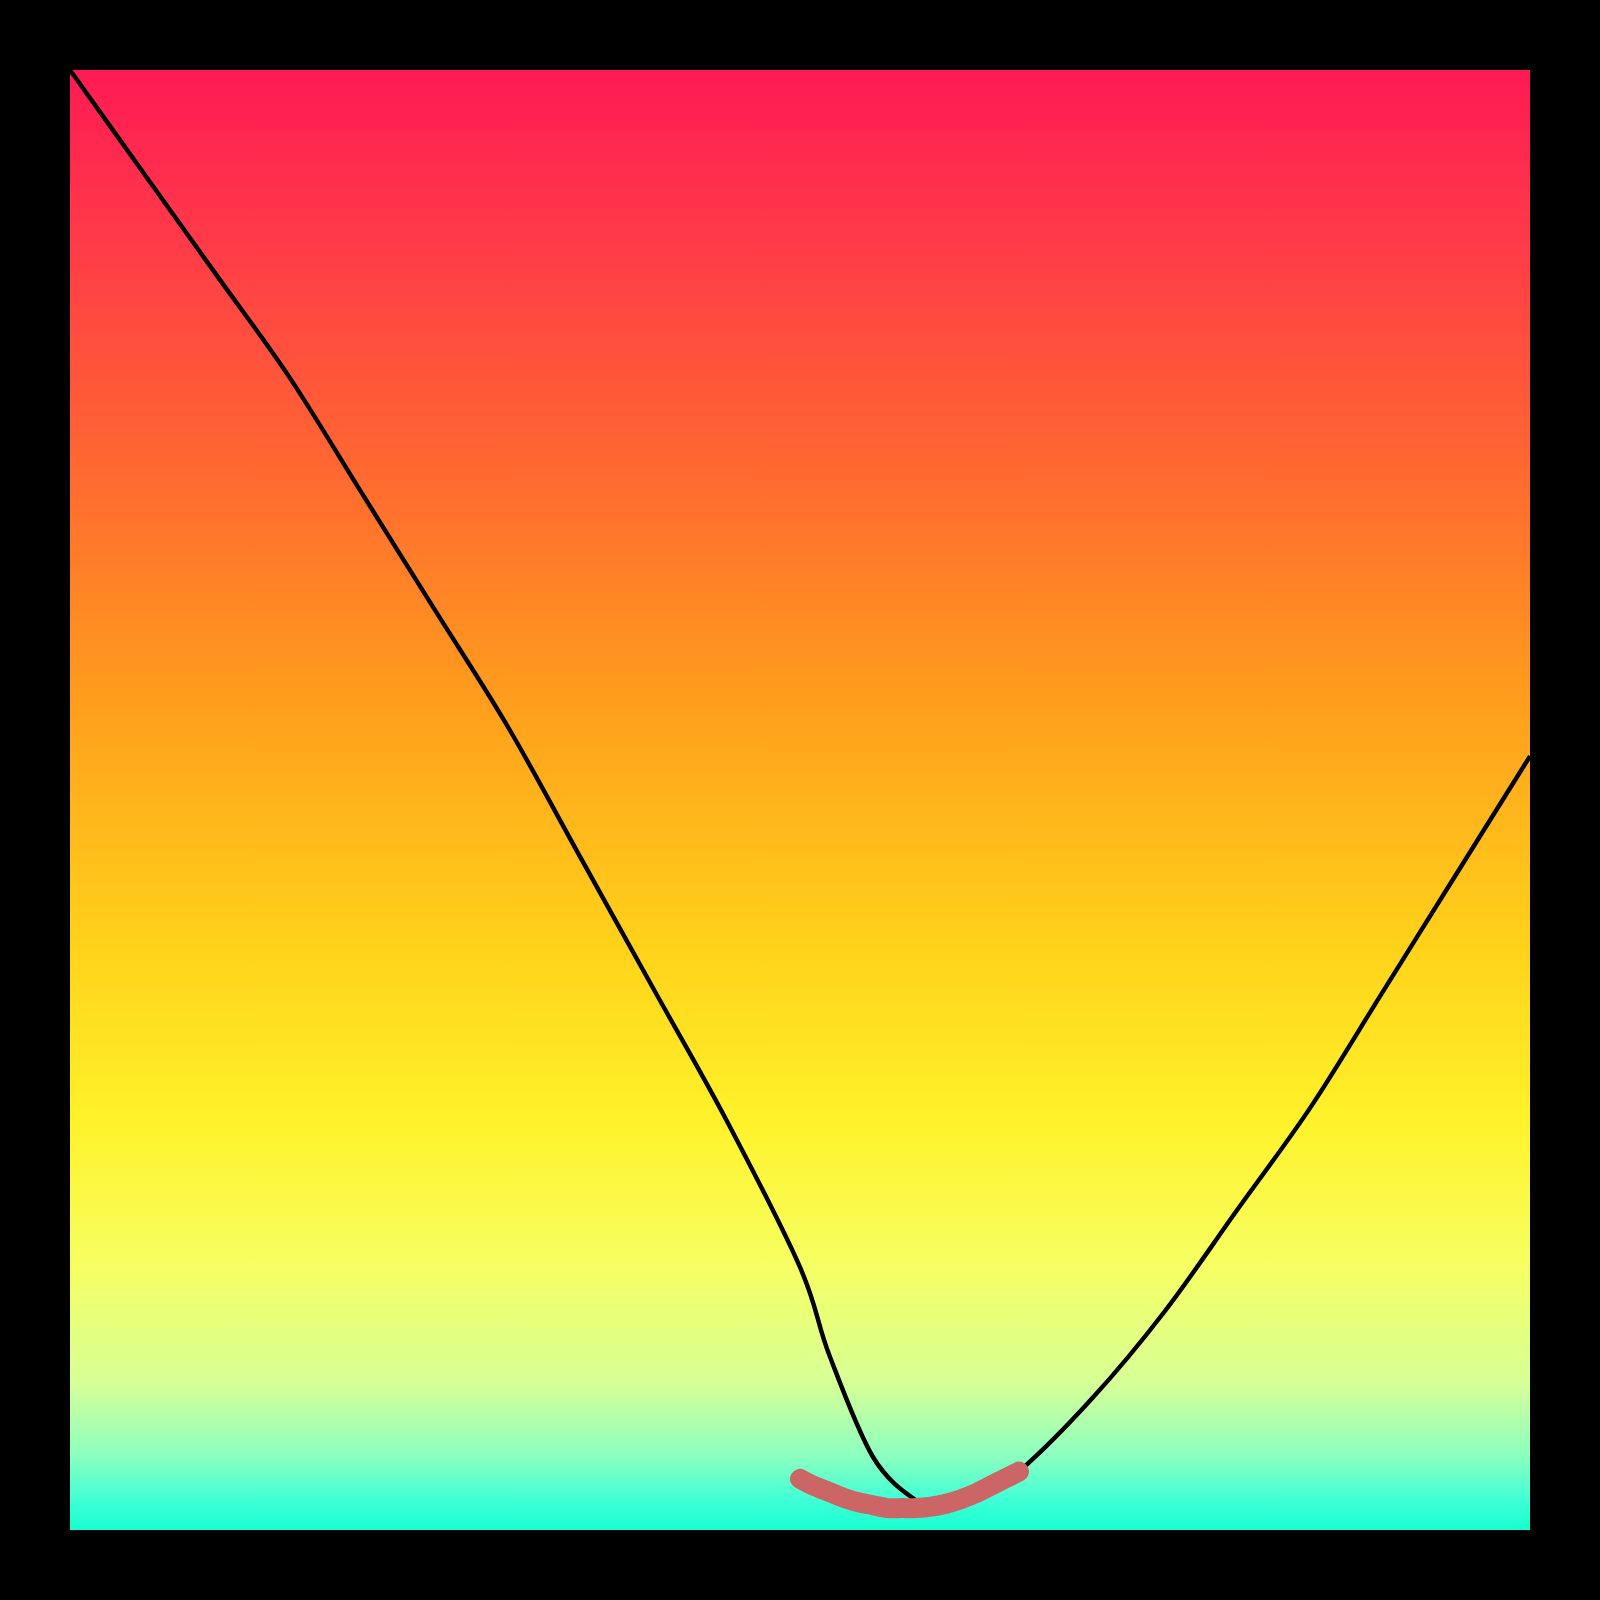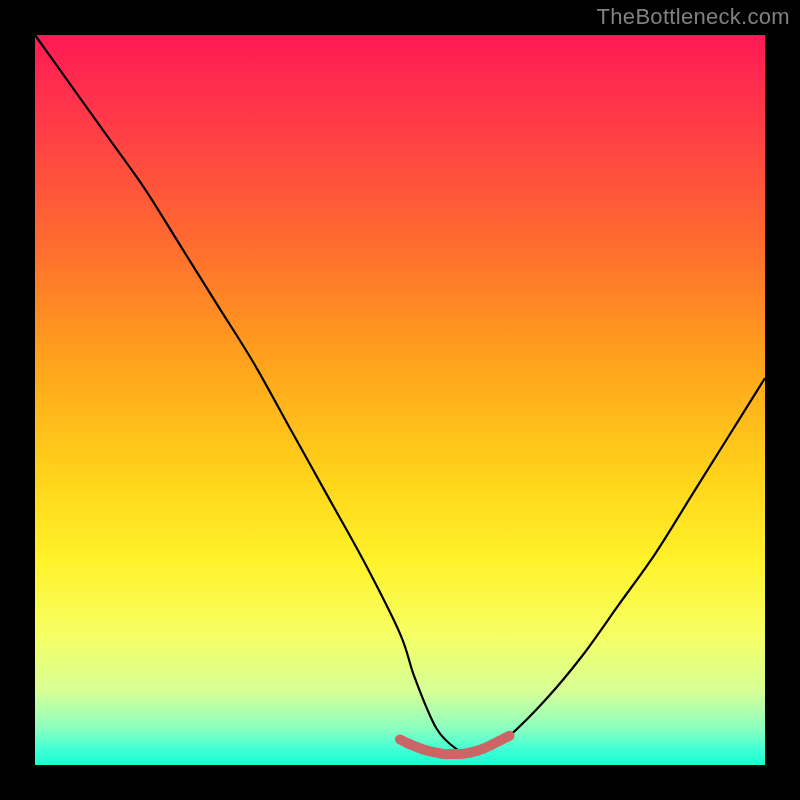--- a/index.html
+++ b/index.html
@@ -58,14 +58,13 @@
 </head>
 <body>
 
 <div class="frame">
   <div class="plot-area">
     <svg class="curve" viewBox="0 0 730 730" preserveAspectRatio="none">
       <path id="main-curve" fill="none" stroke="#000000" stroke-width="2.2" d="M 0.00 0.00 C 6.08 8.52, 24.33 34.07, 36.50 51.10 C 48.67 68.13, 60.83 85.17, 73.00 102.20 C 85.17 119.23, 97.33 135.05, 109.50 153.30 C 121.67 171.55, 133.83 192.23, 146.00 211.70 C 158.17 231.17, 170.33 250.63, 182.50 270.10 C 194.67 289.57, 206.83 307.82, 219.00 328.50 C 231.17 349.18, 243.33 372.30, 255.50 394.20 C 267.67 416.10, 279.83 438.00, 292.00 459.90 C 304.17 481.80, 316.33 502.48, 328.50 525.60 C 340.67 548.72, 356.48 579.13, 365.00 598.60 C 373.52 618.07, 373.52 626.58, 379.60 642.40 C 385.68 658.22, 394.20 681.33, 401.50 693.50 C 408.80 705.67, 417.32 711.14, 423.40 715.40 C 429.48 719.66, 433.13 719.05, 438.00 719.05 C 442.87 719.05, 446.52 718.44, 452.60 715.40 C 458.68 712.36, 464.77 709.32, 474.50 700.80 C 484.23 692.28, 498.83 677.68, 511.00 664.30 C 523.17 650.92, 535.33 636.32, 547.50 620.50 C 559.67 604.68, 571.83 586.43, 584.00 569.40 C 596.17 552.37, 608.33 536.55, 620.50 518.30 C 632.67 500.05, 644.83 479.37, 657.00 459.90 C 669.17 440.43, 681.33 420.97, 693.50 401.50 C 705.67 382.03, 723.92 352.83, 730.00 343.10"></path>
       <path id="highlight-curve" fill="none" stroke="#cc6666" stroke-width="10" stroke-linecap="round" stroke-linejoin="round" d="M 365.00 704.45 C 366.22 705.06, 369.87 707.00, 372.30 708.10 C 374.73 709.20, 377.17 710.05, 379.60 711.02 C 382.03 711.99, 384.47 713.09, 386.90 713.94 C 389.33 714.79, 391.77 715.52, 394.20 716.13 C 396.63 716.74, 399.07 717.10, 401.50 717.59 C 403.93 718.08, 406.37 718.81, 408.80 719.05 C 411.23 719.29, 413.67 719.05, 416.10 719.05 C 418.53 719.05, 420.97 719.17, 423.40 719.05 C 425.83 718.93, 428.27 718.69, 430.70 718.32 C 433.13 717.96, 435.57 717.47, 438.00 716.86 C 440.43 716.25, 442.87 715.52, 445.30 714.67 C 447.73 713.82, 450.17 712.85, 452.60 711.75 C 455.03 710.65, 457.47 709.32, 459.90 708.10 C 462.33 706.88, 464.77 705.67, 467.20 704.45 C 469.63 703.23, 473.28 701.41, 474.50 700.80"></path>
     </svg>
   </div>
-  <div class="watermark">TheBottleneck.com</div>
 </div>
 
 </body></html>

